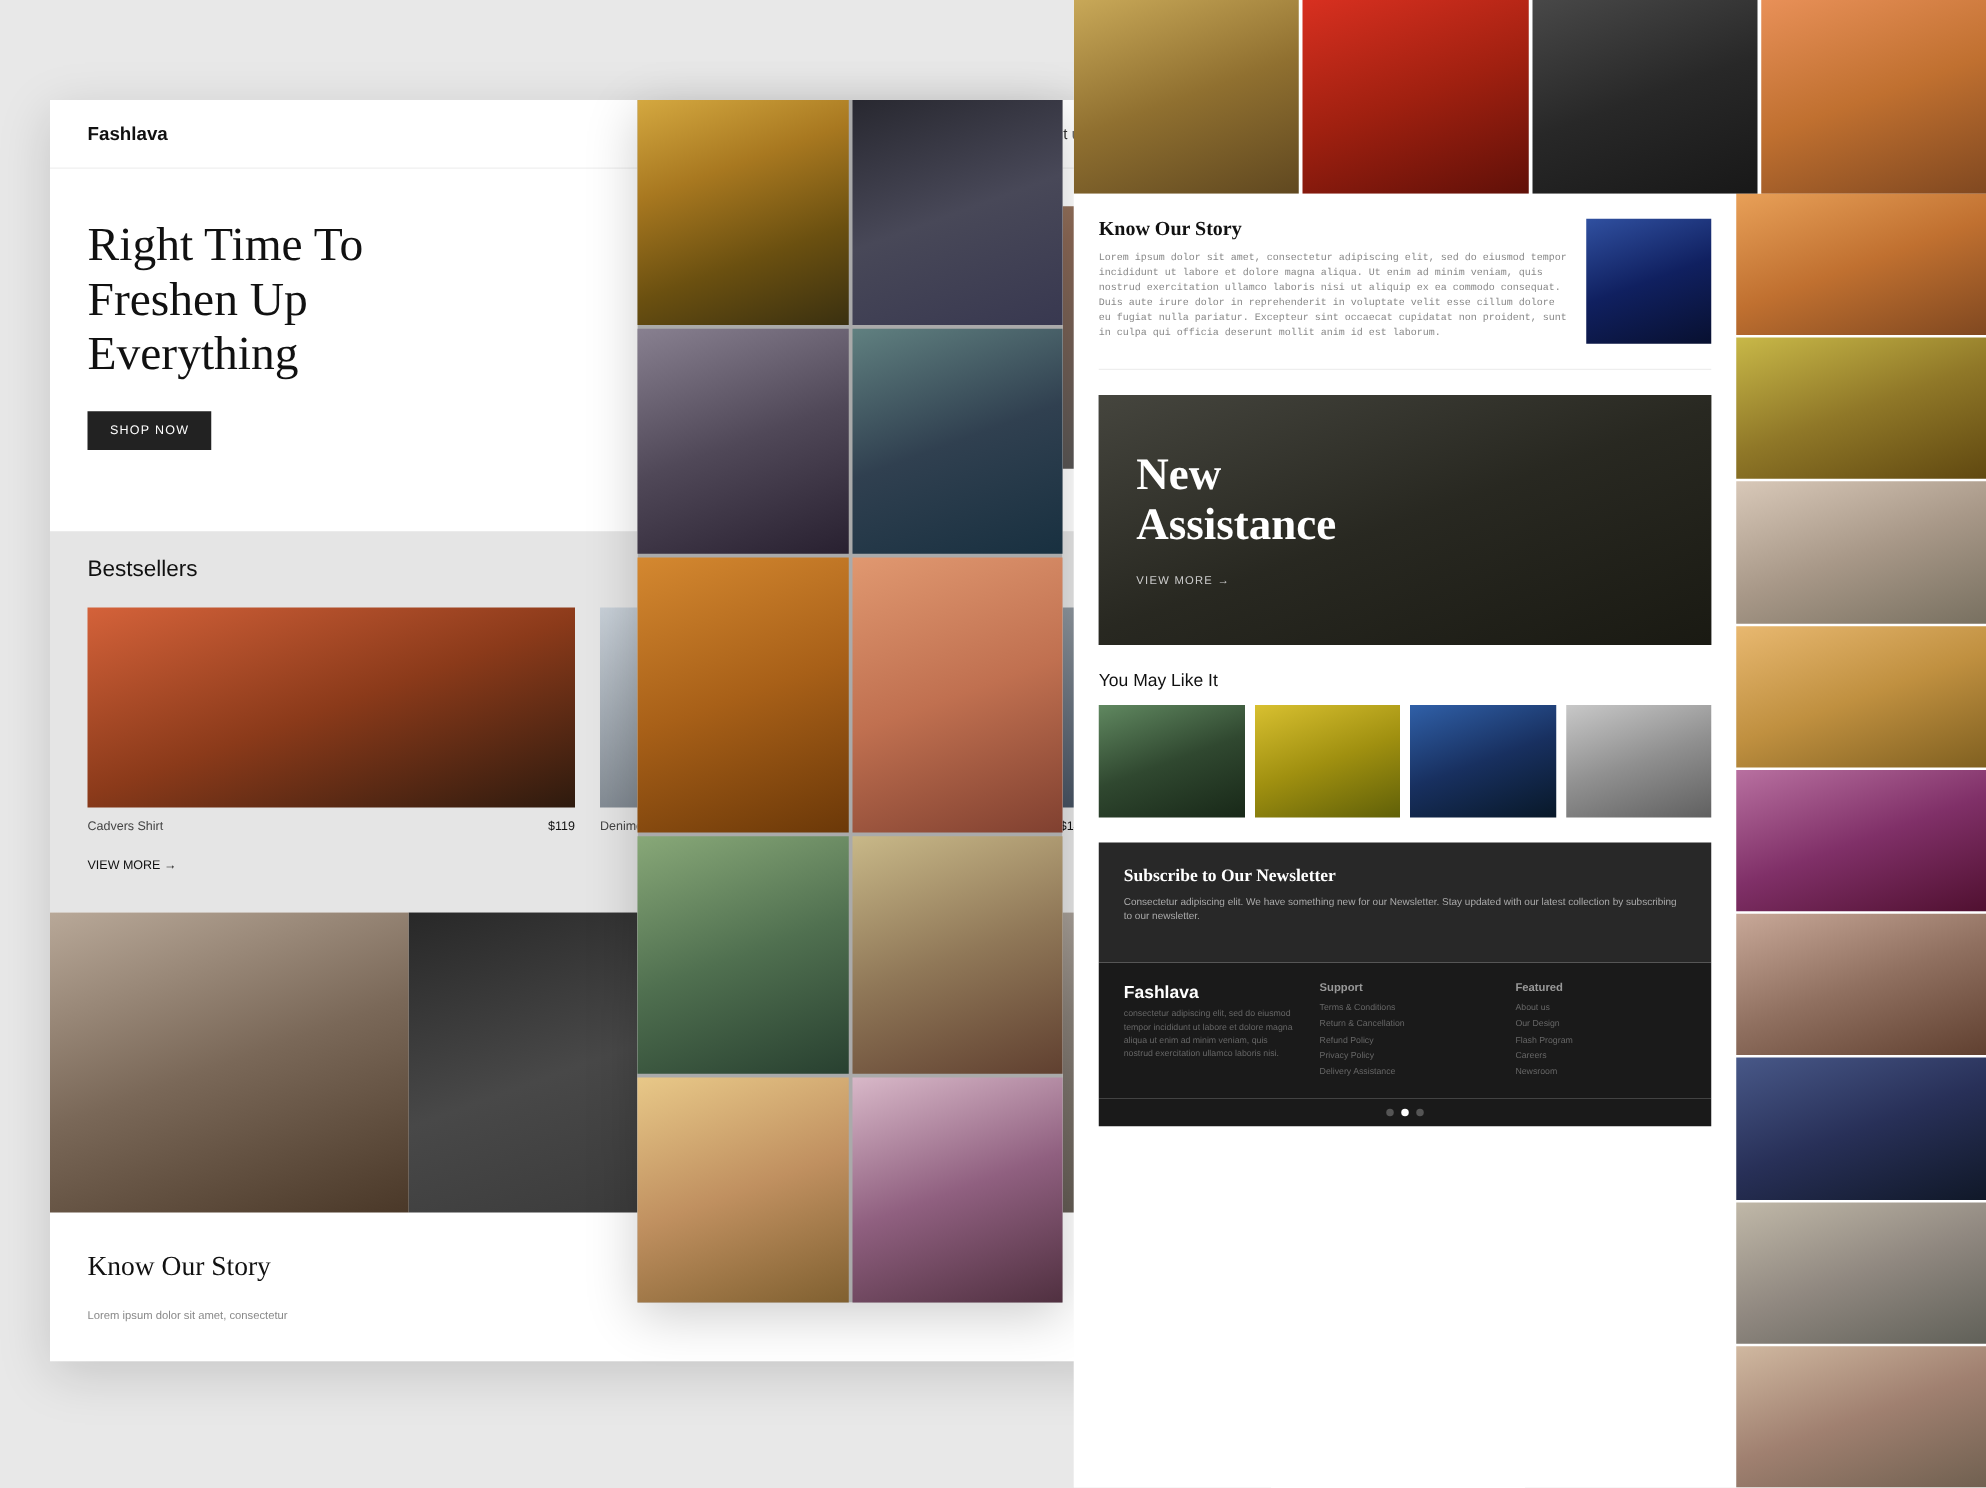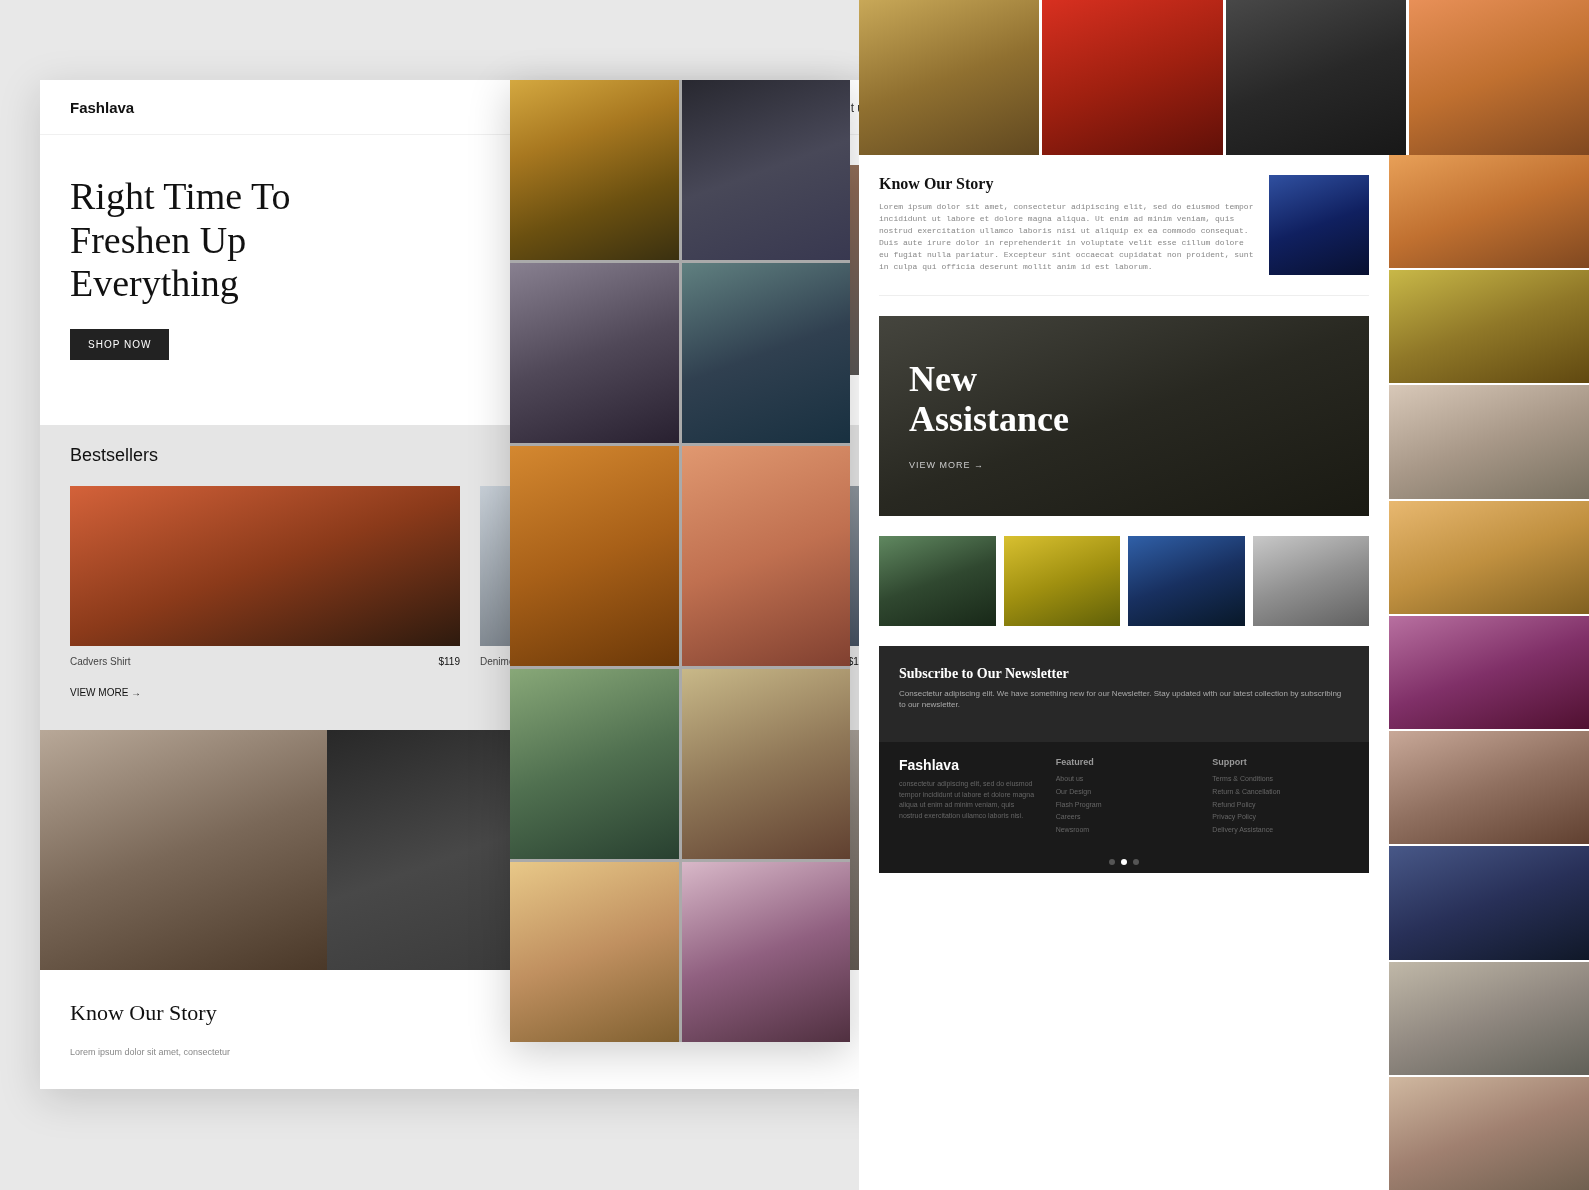--- a/index.html
+++ b/index.html
@@ -598,53 +598,54 @@
         <div class="new-collection-content">
           <h2 class="new-collection-title">
             <span>New</span><br>
             <span>Assistance</span>
           </h2>
           <span class="new-collection-link">VIEW MORE →</span>
         </div>
       </div>
 
       <div class="you-may-like">
+        <h3 class="section-title">You May Like It</h3>
         <div class="like-grid">
           <div class="like-item li1"></div>
           <div class="like-item li2"></div>
           <div class="like-item li3"></div>
           <div class="like-item li4"></div>
         </div>
       </div>
 
       <div class="newsletter-block">
         <h3 class="newsletter-title">Subscribe to Our Newsletter</h3>
         <p class="newsletter-sub">Consectetur adipiscing elit. We have something new for our Newsletter. Stay updated with our latest collection by subscribing to our newsletter.</p>
       </div>
 
       <div class="footer">
         <div class="footer-col">
           <div class="footer-brand">Fashlava</div>
           <p class="footer-text">consectetur adipiscing elit, sed do eiusmod tempor incididunt ut labore et dolore magna aliqua ut enim ad minim veniam, quis nostrud exercitation ullamco laboris nisi.</p>
+        </div>
+        <div class="footer-col">
+          <div class="footer-heading">Support</div>
+          <a class="footer-link">Terms &amp; Conditions</a>
+          <a class="footer-link">Return &amp; Cancellation</a>
+          <a class="footer-link">Refund Policy</a>
+          <a class="footer-link">Privacy Policy</a>
+          <a class="footer-link">Delivery Assistance</a>
         </div>
         <div class="footer-col">
           <div class="footer-heading">Featured</div>
           <a class="footer-link">About us</a>
           <a class="footer-link">Our Design</a>
           <a class="footer-link">Flash Program</a>
           <a class="footer-link">Careers</a>
           <a class="footer-link">Newsroom</a>
-        </div>
-        <div class="footer-col">
-          <div class="footer-heading">Support</div>
-          <a class="footer-link">Terms &amp; Conditions</a>
-          <a class="footer-link">Return &amp; Cancellation</a>
-          <a class="footer-link">Refund Policy</a>
-          <a class="footer-link">Privacy Policy</a>
-          <a class="footer-link">Delivery Assistance</a>
         </div>
       </div>
 
       <div class="pagination">
         <div class="dot"></div>
         <div class="dot active"></div>
         <div class="dot"></div>
       </div>
     </div>
 

